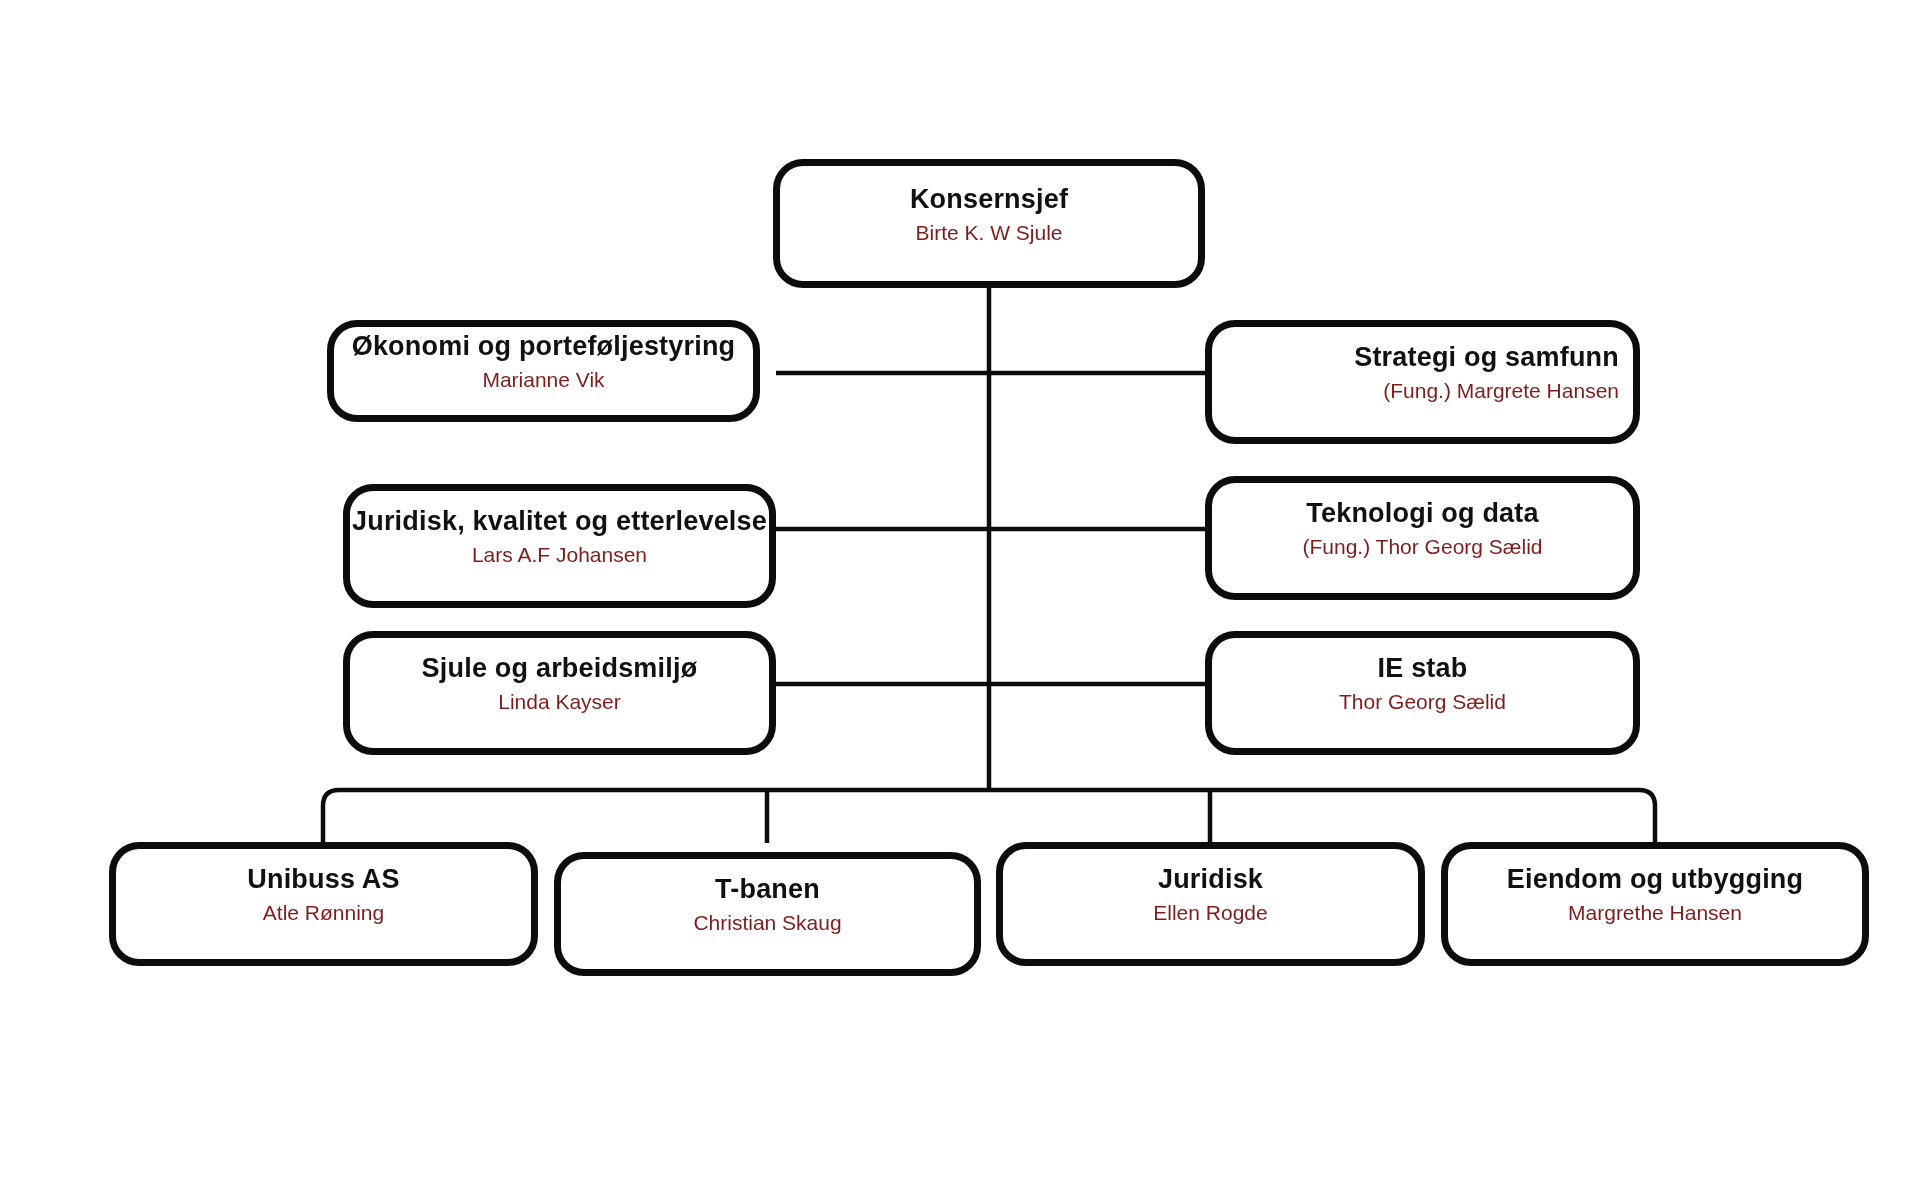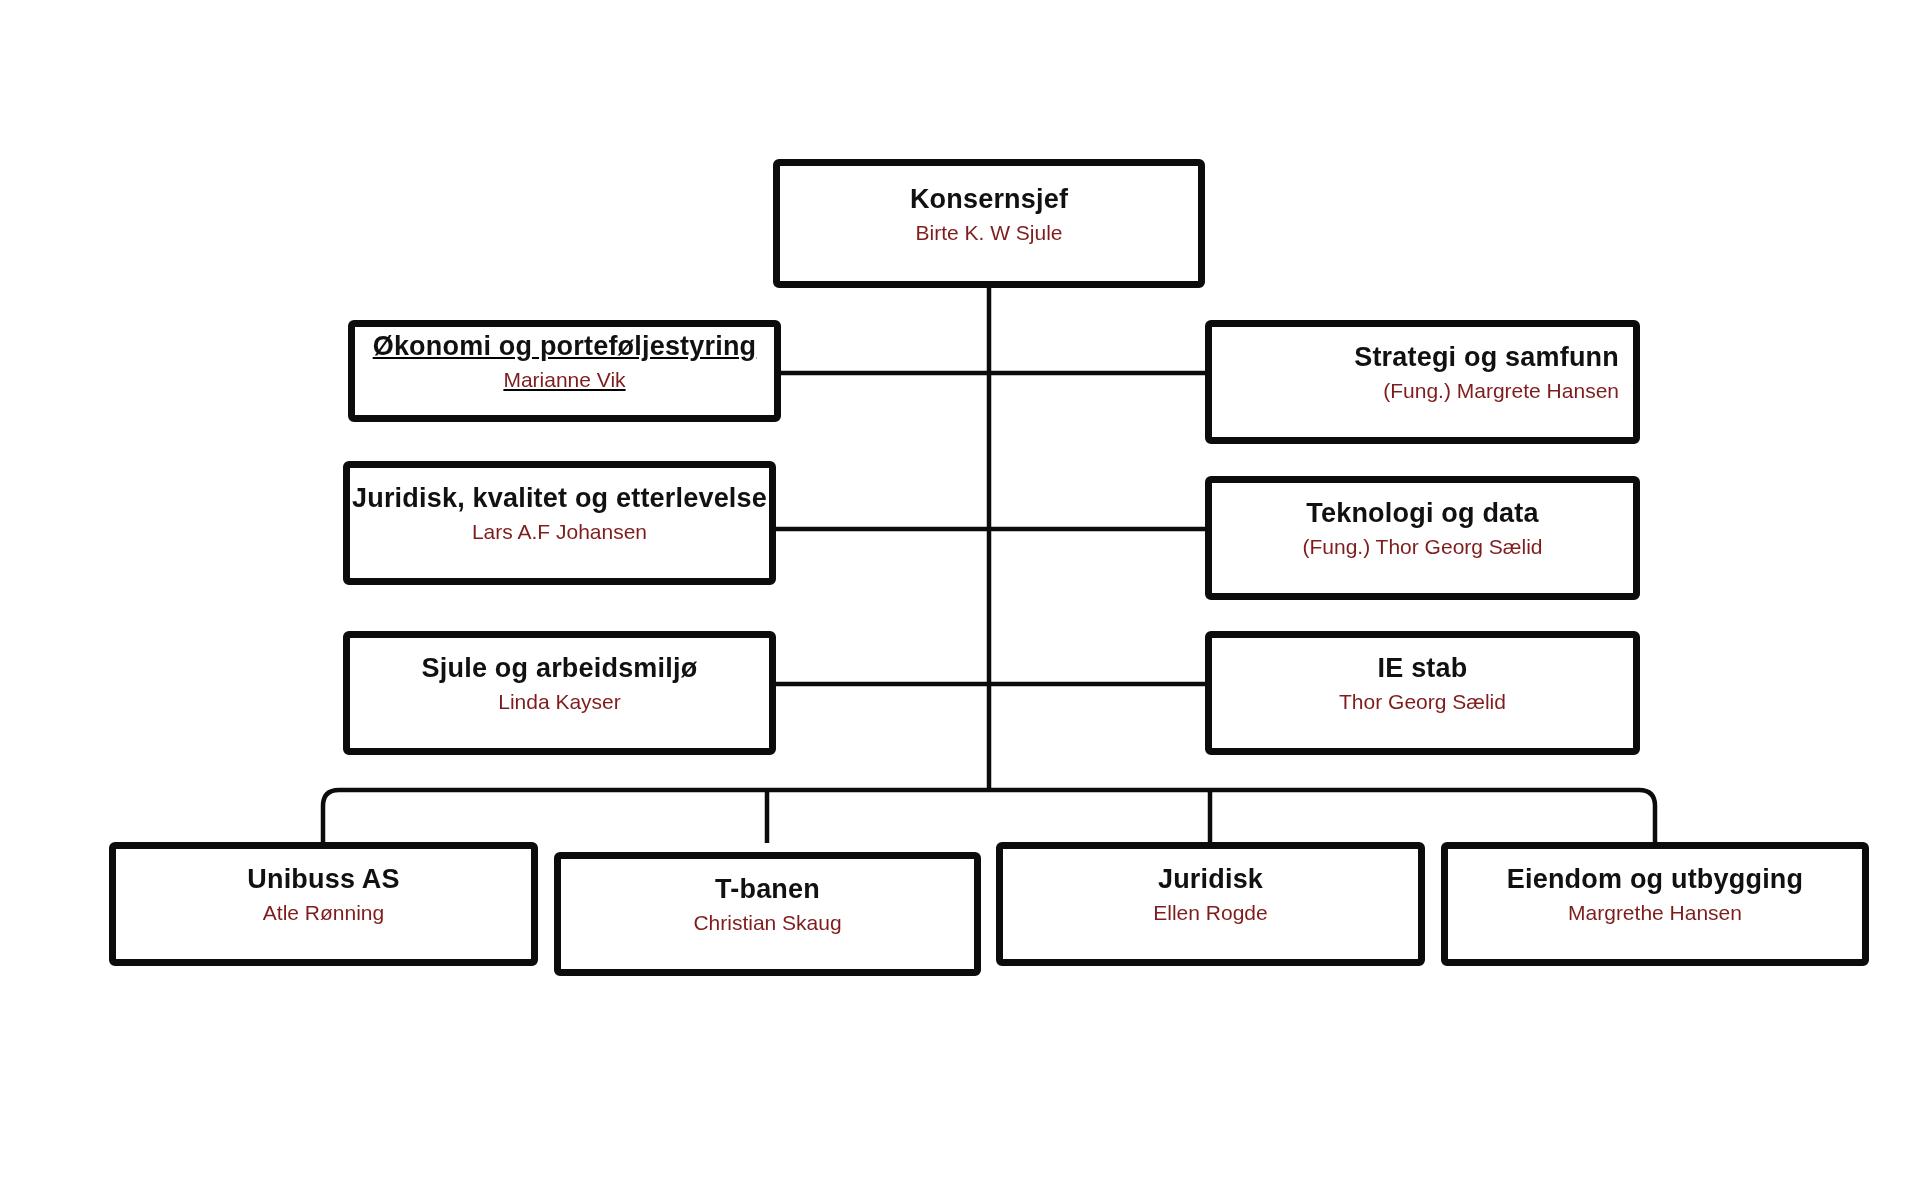--- a/index.html
+++ b/index.html
@@ -14,21 +14,21 @@
   .connectors {
     position: absolute;
     left: 0; top: 0;
     width: 1920px; height: 1200px;
   }
   .box {
     position: absolute;
     box-sizing: border-box;
     background: #ffffff;
     border: 7px solid #0c0c0c;
-    border-radius: 6px;
+    border-radius: 30px;
     display: flex;
     flex-direction: column;
     align-items: center;
     justify-content: center;
     padding: 0 14px 18px 14px;
     text-align: center;
   }
   .box .title {
     font-size: 27px;
     font-weight: 600;
@@ -61,25 +61,25 @@
       <path d="M 767 790 L 767 843"></path>
       <path d="M 1210 790 L 1210 843"></path>
     </g>
   </svg>
 
   <div class="box" style="left:773px; top:159px; width:432px; height:129px;">
     <div class="title">Konsernsjef</div>
     <div class="person">Birte K. W Sjule</div>
   </div>
 
-  <div class="box" style="left:348px; top:320px; width:433px; height:102px;text-decoration:underline;">
+  <div class="box" style="left:327px; top:320px; width:433px; height:102px;">
     <div class="title">Økonomi og porteføljestyring</div>
     <div class="person">Marianne Vik</div>
   </div>
-  <div class="box" style="left:343px; top:461px; width:433px; height:124px;">
+  <div class="box" style="left:343px; top:484px; width:433px; height:124px;">
     <div class="title">Juridisk, kvalitet og etterlevelse</div>
     <div class="person">Lars A.F Johansen</div>
   </div>
   <div class="box" style="left:343px; top:631px; width:433px; height:124px;">
     <div class="title">Sjule og arbeidsmiljø</div>
     <div class="person">Linda Kayser</div>
   </div>
 
   <div class="box" style="left:1205px; top:320px; width:435px; height:124px;align-items:flex-end;">
     <div class="title">Strategi og samfunn</div>

